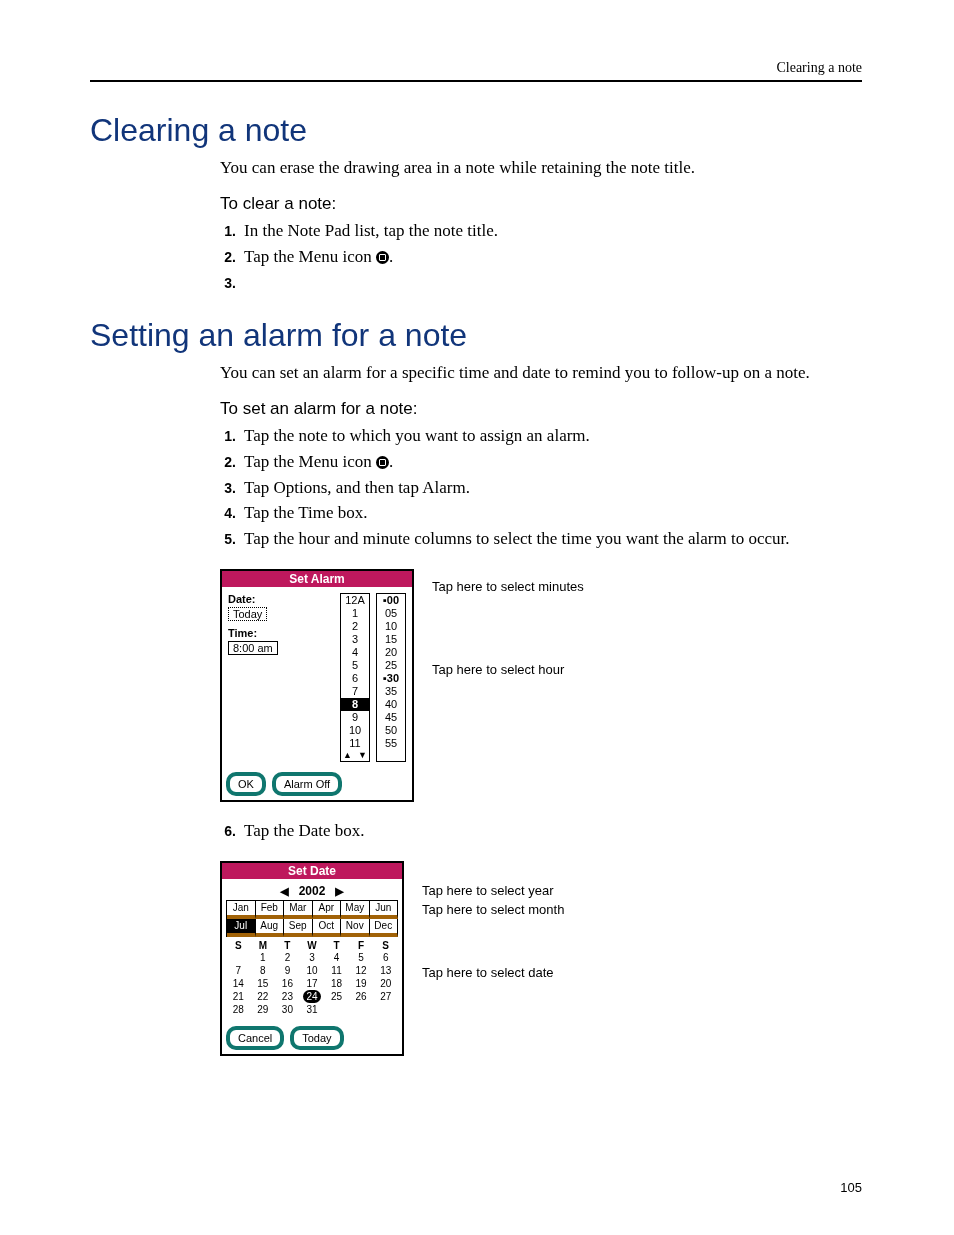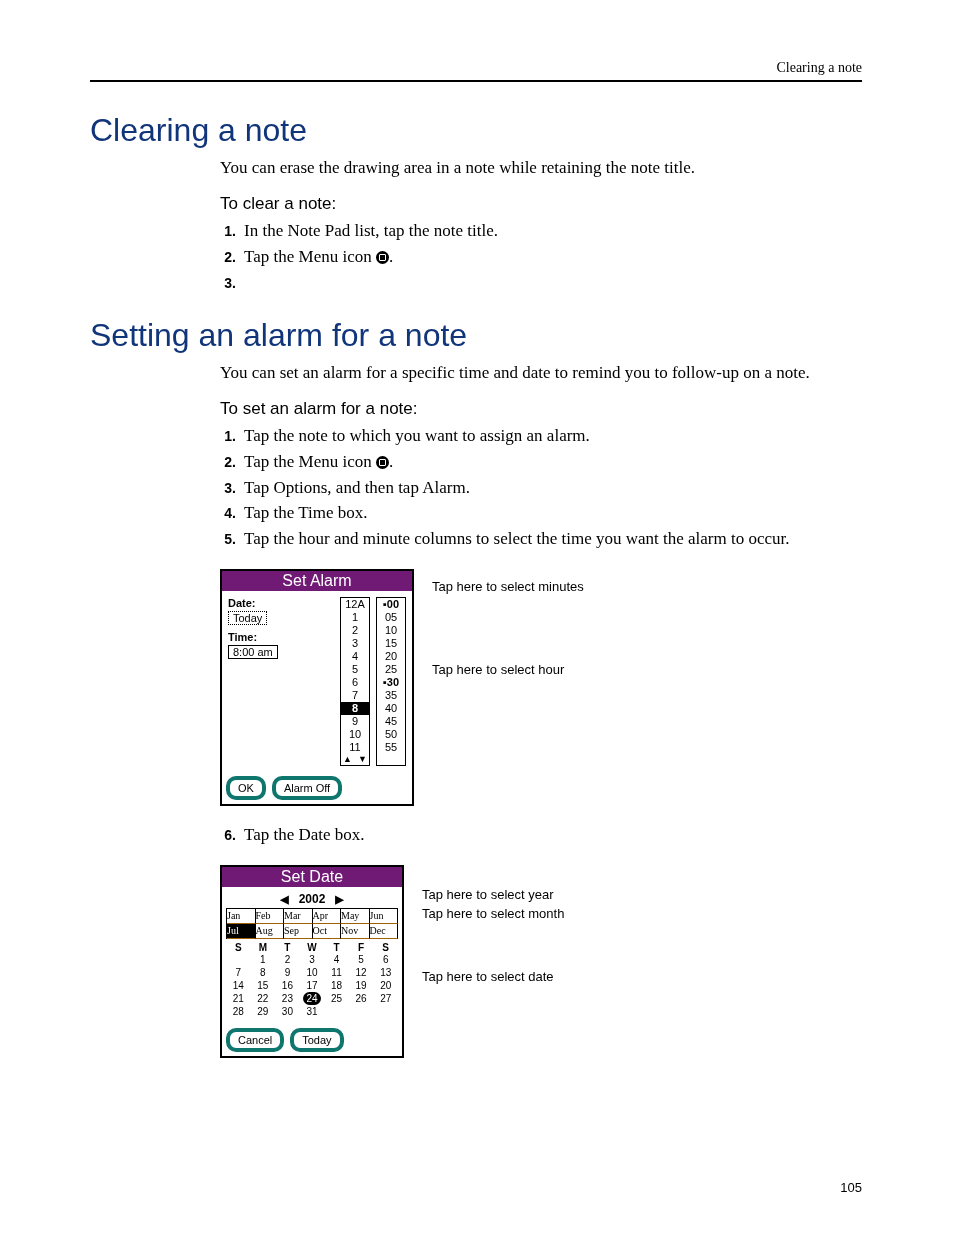--- a/index.html
+++ b/index.html
@@ -14,38 +14,38 @@
   ol.steps>li{display:flex;gap:8px;font-size:17px;line-height:1.35;margin:3px 0;}
   ol.steps>li>.num{font-family:Arial,Helvetica,sans-serif;font-weight:700;font-size:14px;min-width:16px;text-align:right;padding-top:2px;}
   .menu-icon{display:inline-block;width:13px;height:13px;border-radius:50%;background:#000;vertical-align:-2px;position:relative;}
   .menu-icon::after{content:"";position:absolute;left:3px;top:3px;width:7px;height:7px;border:1px solid #fff;border-radius:1px;box-sizing:border-box;}
   
   .figwrap{margin:18px 0 18px 130px;display:flex;align-items:flex-start;gap:18px;}
   .callouts{font-family:Arial,Helvetica,sans-serif;font-size:13px;color:#000;display:flex;flex-direction:column;}
   .callouts span{white-space:nowrap;}
   
   .palm{border:2px solid #000;background:#fff;font-family:"Arial","Helvetica",sans-serif;font-size:12px;color:#000;display:flex;flex-direction:column;}
-  .palm .titlebar{background:#701a75;color:#fff;font-weight:400;text-align:center;padding:1px 0;font-size:16px;}
+  .palm .titlebar{background:#be185d;color:#fff;font-weight:700;text-align:center;padding:1px 0;font-size:12px;}
   .palm .body{padding:6px 6px 6px 6px;flex:1;display:flex;gap:6px;}
   .palm .btnrow{padding:4px;display:flex;gap:6px;}
   .pbtn{border:4px solid #0f766e;border-radius:10px;padding:0 8px;font-size:11px;line-height:16px;background:#fff;}
   .pbox{border:1px solid #000;padding:0 4px;font-size:11px;display:inline-block;background:#fff;}
   .pbox.dotted{border-style:dotted;}
   .plabel{font-weight:700;font-size:11px;}
   
   .scrollcol{border:1px solid #000;width:28px;font-size:11px;text-align:center;}
   .scrollcol .cell{line-height:13px;}
   .scrollcol .sel{background:#000;color:#fff;font-weight:700;}
   .scrollcol .arrows{display:flex;justify-content:space-between;padding:0 2px;font-size:9px;line-height:11px;}
   
   .setdate{width:180px;}
   .yearrow{display:flex;justify-content:center;align-items:center;gap:10px;font-weight:700;padding:2px 0;}
   .tri{font-size:11px;}
   .monthgrid{display:grid;grid-template-columns:repeat(6,1fr);border-top:1px solid #000;border-left:1px solid #000;}
-  .mcell{border-right:1px solid #000;border-bottom:1px solid #a16207;text-align:left;font-size:10px;line-height:14px;font-family:Liberation Serif, serif;}
+  .mcell{border-right:1px solid #000;border-bottom:4px solid #a16207;text-align:center;font-size:10px;line-height:14px;}
   .mcell.sel{background:#000;color:#fff;}
   .dowrow{display:grid;grid-template-columns:repeat(7,1fr);text-align:center;font-weight:700;font-size:10px;margin-top:3px;}
   .daygrid{display:grid;grid-template-columns:repeat(7,1fr);text-align:center;font-size:10px;line-height:13px;}
   .day.sel{display:inline-block;background:#000;color:#fff;border-radius:7px;padding:0 3px;}
   .pagenum{position:absolute;bottom:40px;right:90px;font-family:Arial,Helvetica,sans-serif;font-weight:400;font-size:13px;}
 </style>
 </head>
 <body>
 
 <div class="page">

